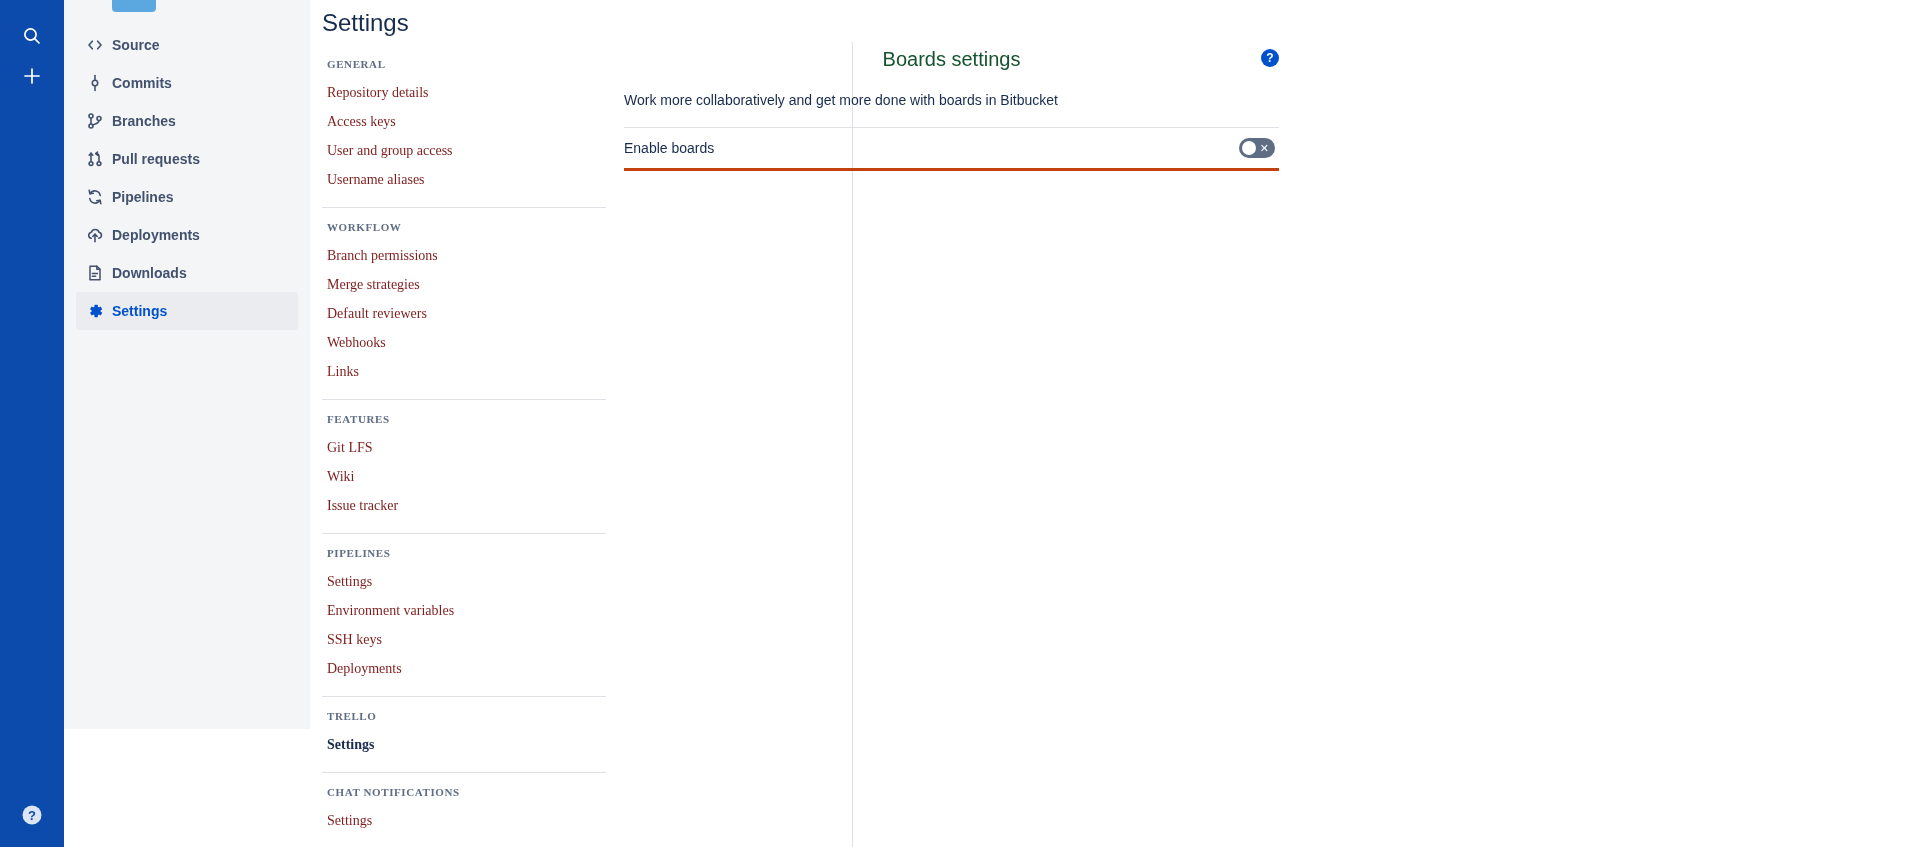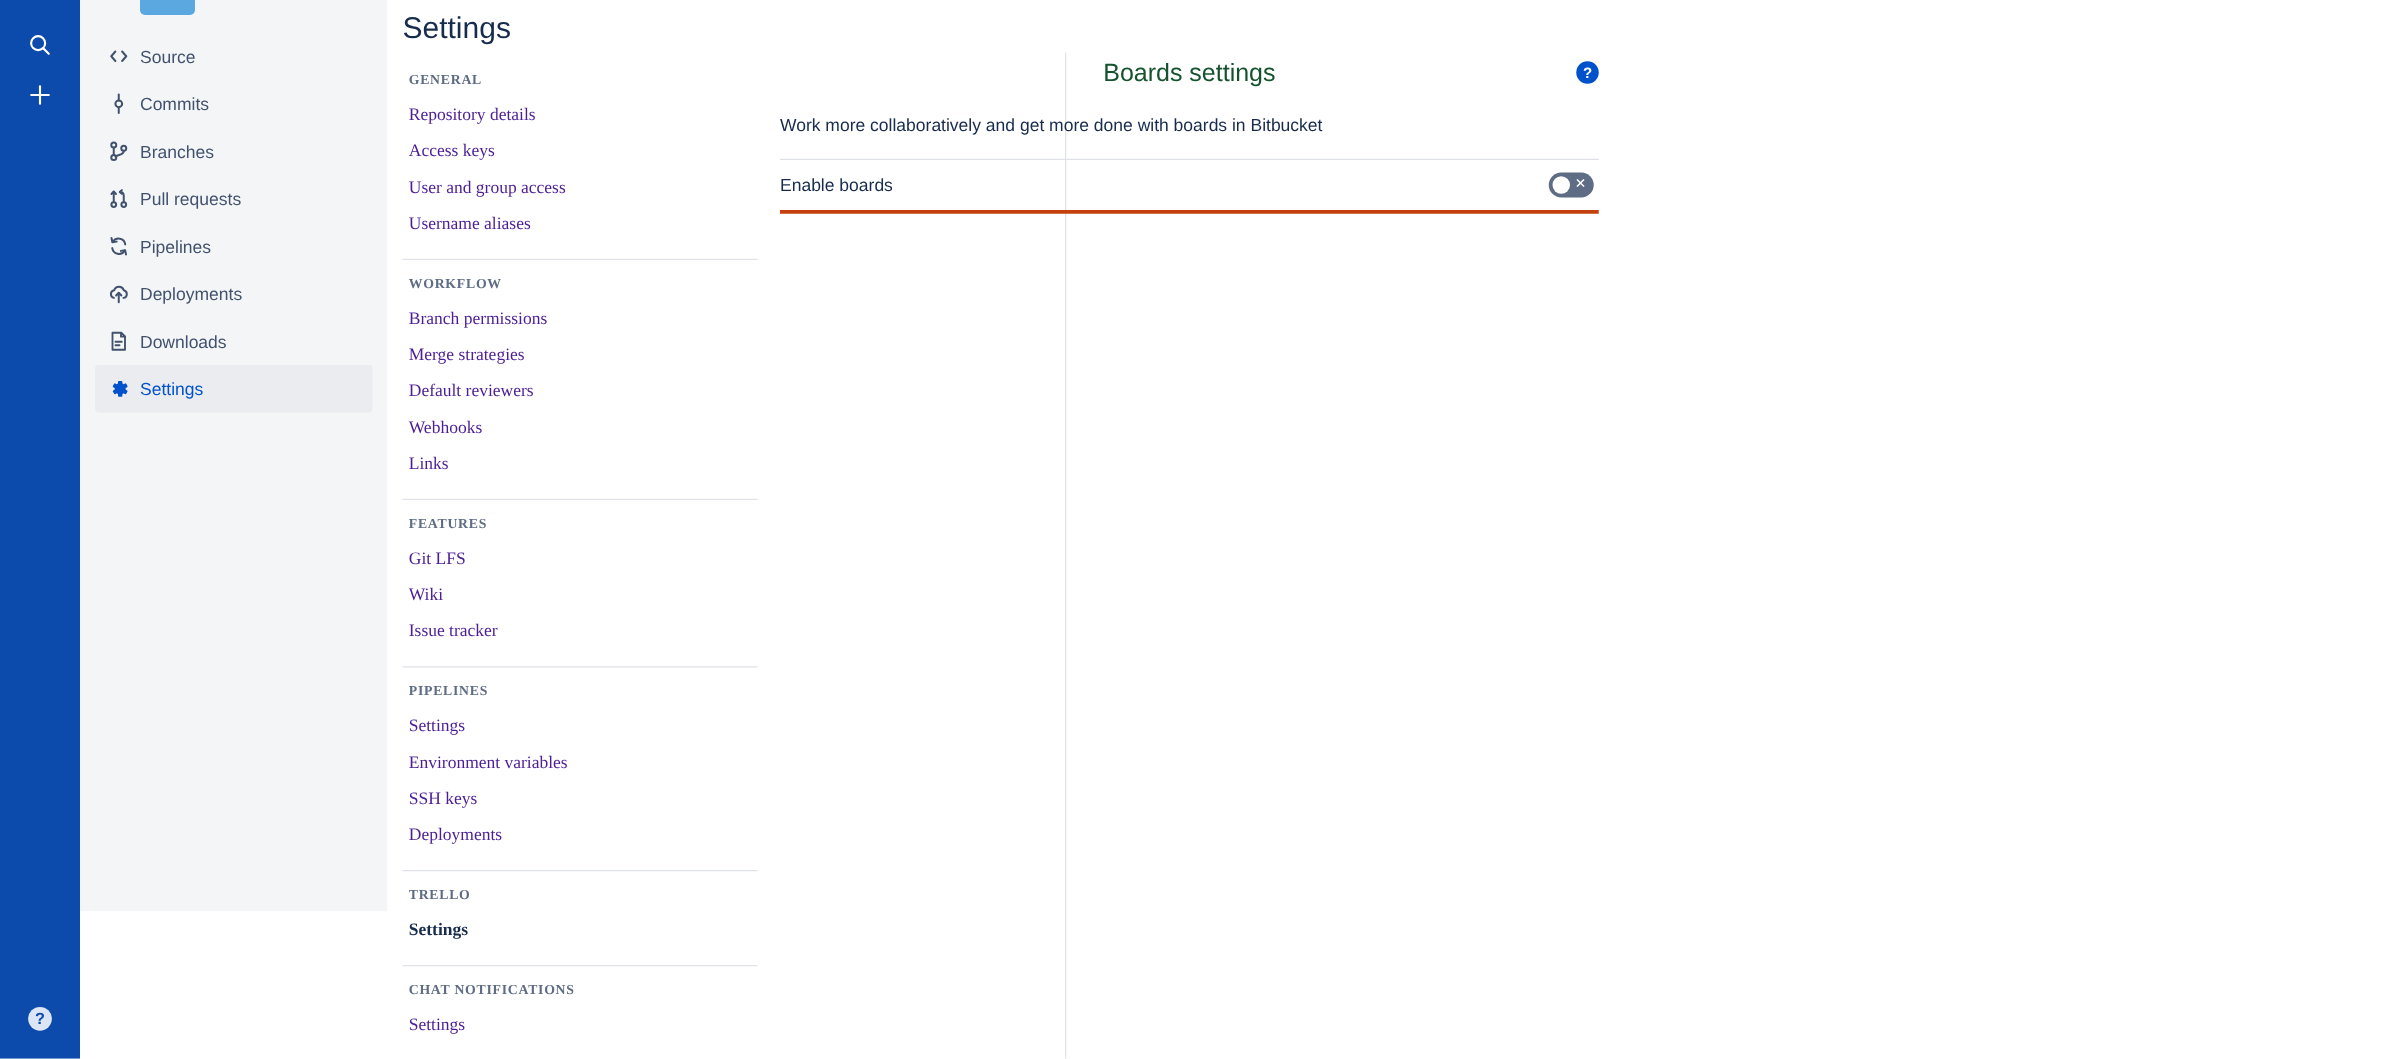--- a/index.html
+++ b/index.html
@@ -28,20 +28,21 @@
   .rail-icon svg { display: block; }
   .rail-top-spacer { height: 16px; }
   .rail-help { position: absolute; bottom: 12px; left: 12px; }
 
   
   .repo-nav {
     width: 246px; min-width: 246px; height: 729px;
     background: #f4f5f7;
     padding-top: 0;
     position: relative;
+    font-weight: bold;
   }
   .repo-logo {
     width: 44px; height: 20px;
     background: #5ba7e0;
     border-radius: 4px;
     margin: 0 0 0 24px;
     position: absolute; top: -8px; left: 24px;
   }
   .repo-items { padding-top: 26px; }
   .repo-item {
@@ -81,21 +82,21 @@
   .settings-groups { padding: 20px 0 0 12px; font-family: Liberation Serif, serif; }
   .sgroup { padding-bottom: 0px; }
   .sgroup + .sgroup { border-top: 1px solid #dfe1e6; margin-top: 11px; padding-top: 13px; }
   .sgroup-head {
     font-size: 11px; font-weight: bold; letter-spacing: 0.6px;
     color: #5e6c84; text-transform: uppercase;
     padding: 0 0 10px 5px;
   }
   .slink {
     display: block;
-    font-size: 14px; color: #4c1d95;
+    font-size: 14px; color: #7f1d1d;
     text-decoration: none;
     padding: 4px 0 8px 5px;
     line-height: 17px;
     cursor: pointer;
     white-space: nowrap;
   }
   .slink.current { color: #172b4d; font-weight: bold; }
 
   .col-divider {
     position: absolute; left: 542px; top: 42px;

